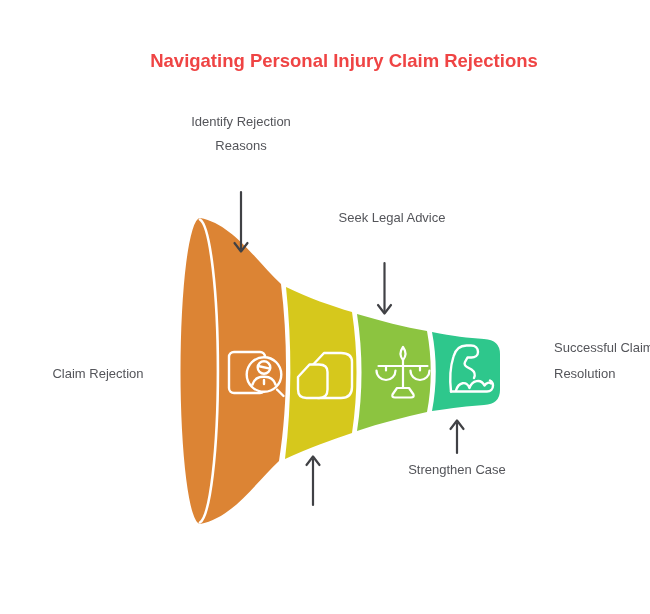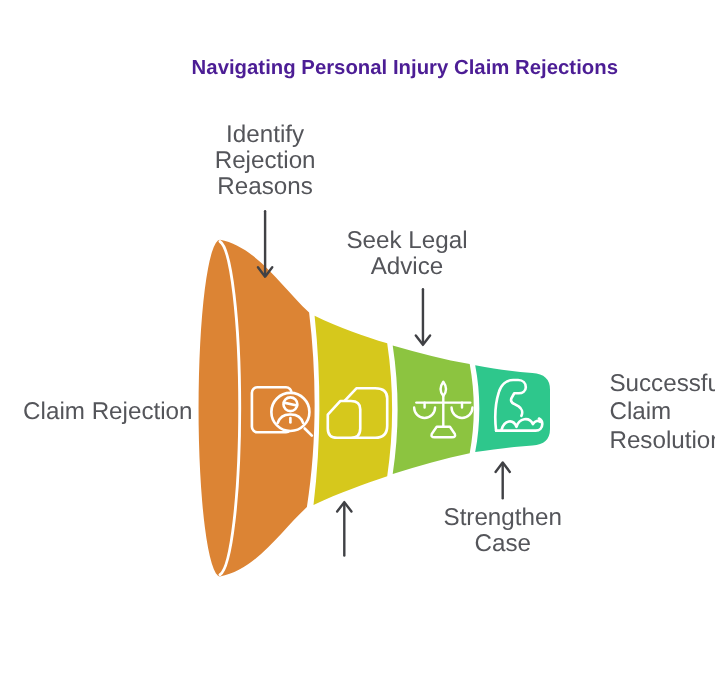--- a/index.html
+++ b/index.html
@@ -7,37 +7,36 @@
     position:relative;
     width:650px;height:614px;
     background:#ffffff;
     overflow:hidden;
     font-family:"Liberation Sans", sans-serif;
     color:#55565A;
   }
   .diagram-svg{position:absolute;left:0;top:0;width:650px;height:614px;}
   .lbl{
     position:absolute;
-    font-size:22px;
+    font-size:13px;
     line-height:23.5px;
     color:#54555A;
     text-align:center;
     transform:translateX(-50%);
     white-space:normal;
   }
   .title{
     font-size:18.5px;
     font-weight:700;
-    color:#4c1d95;
+    color:#ef4444;
     white-space:nowrap;
     line-height:22px;
-    margin-left:24px;
   }
   .lbl-stage1{left:241px;top:110px;width:110px;}
-  .lbl-stage3{left:370px;top:206px;width:116px;}
+  .lbl-stage3{left:392px;top:206px;width:116px;}
   .lbl-input{left:98px;top:362px;width:170px;line-height:23px;}
   .lbl-output{left:518px;top:335px;width:112px;transform:none;text-align:left;line-height:26px;margin-left:36px;}
   .lbl-stage2{left:313px;top:517px;width:94px;line-height:24px;}
   .lbl-stage4{left:457px;top:458px;width:116px;line-height:24px;}
   .title-pos{left:344px;top:50px;}
 </style>
 </head>
 <body>
 
 <div class="canvas">

